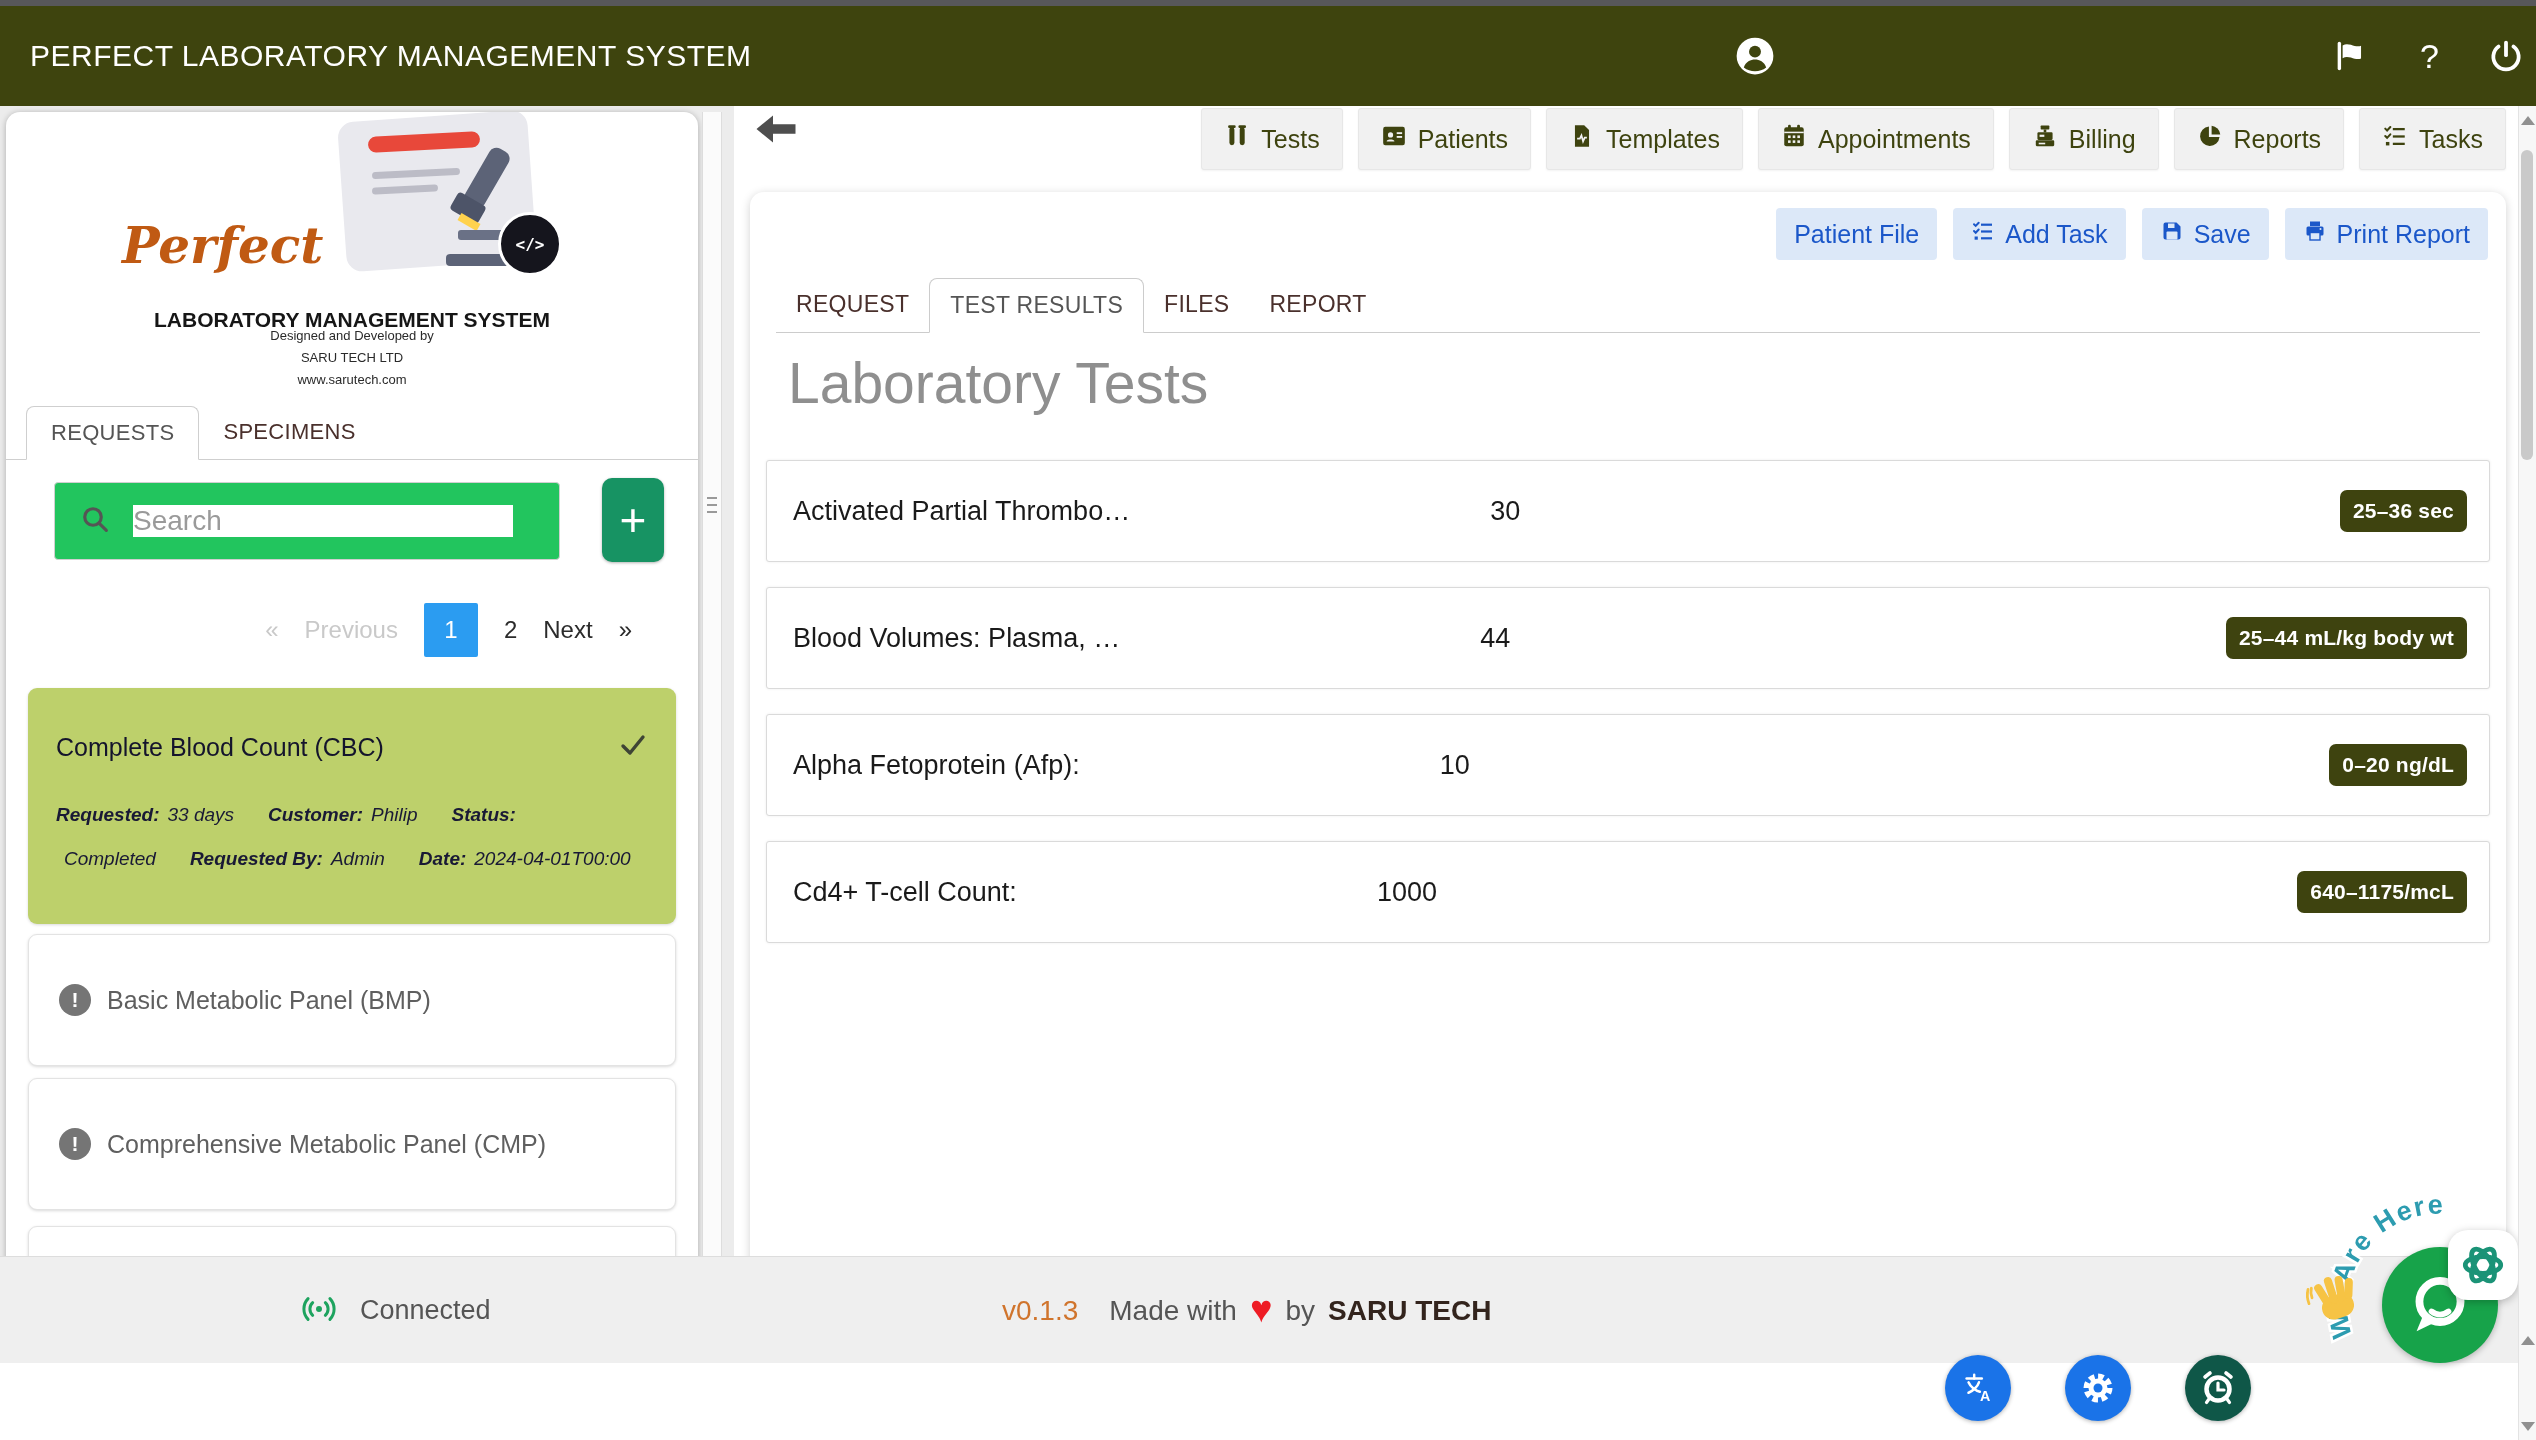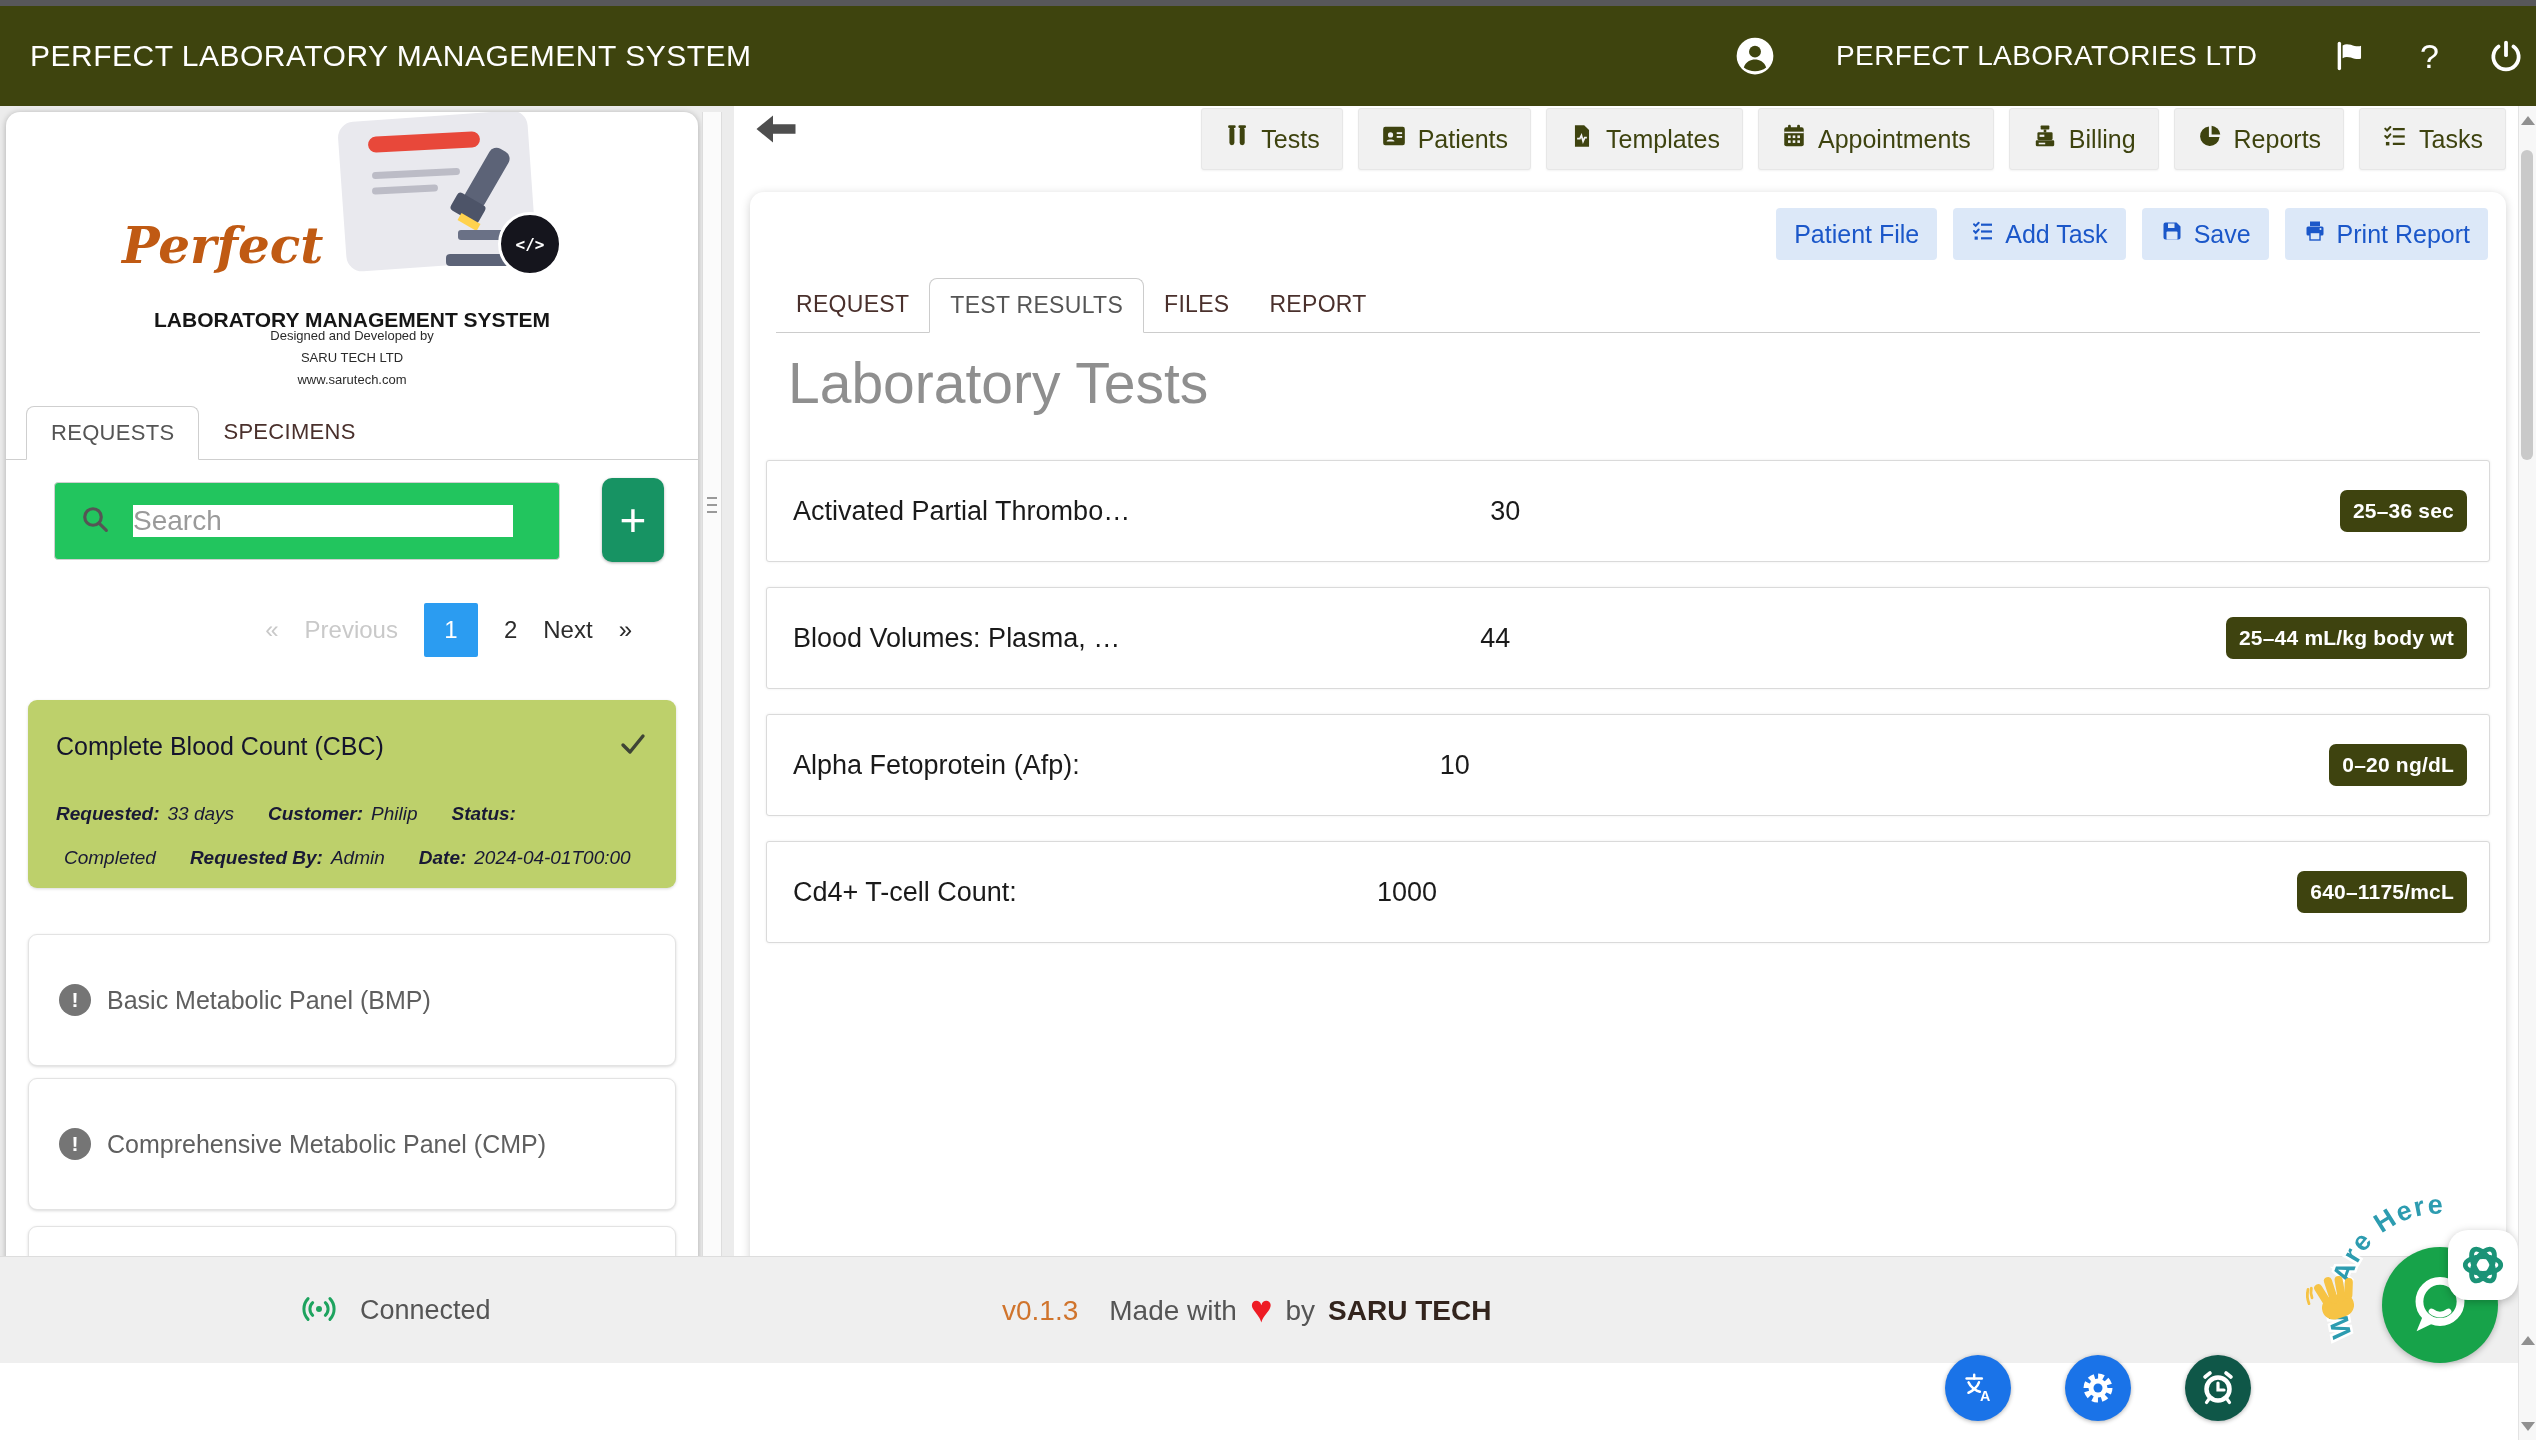--- a/index.html
+++ b/index.html
@@ -64,21 +64,21 @@
                 justify-content:flex-end; align-items:center; gap:26px; padding-right:66px; font-size:24px; }
   .pg-muted { color:#c9c9c9; }
   .pg-dark  { color:#2b2b2b; cursor:pointer; }
   .pg-page  { color:#2b2b2b; cursor:pointer; }
   .pg-page.active { width:54px; height:54px; background:#2b9cf1; color:#fff; display:flex;
                     align-items:center; justify-content:center; border-radius:2px; }
 
   .req-card { position:absolute; left:22px; width:648px; background:#fff; border:1px solid #e3e3e3;
               border-radius:9px; box-shadow:0 1px 3px rgba(0,0,0,.15); cursor:pointer; }
   .req-card.selected { background:#bdd06b; border:none; }
-  .card1 { top:588px; height:188px; padding:29px 28px 0 28px; }
+  .card1 { top:576px; height:236px; padding:42px 28px 0 28px; }
   .req-title-row { display:flex; align-items:center; justify-content:space-between; }
   .req-title { font-size:25px; color:#14142c; }
   .req-meta { margin-top:40px; font-style:italic; font-size:19px; color:#191935; }
   .meta-line { display:flex; gap:34px; margin-bottom:22px; }
   .mpair b { font-weight:700; margin-right:8px; }
   .card-plain { display:flex; align-items:center; padding-left:30px; height:132px; }
   .card2 { top:822px; } .card3 { top:966px; } .card4 { top:1114px; height:130px; }
   .excl { width:32px; height:32px; background:#757575; border-radius:50%; color:#fff; font-weight:700;
           font-size:21px; display:flex; align-items:center; justify-content:center; flex:0 0 32px; }
   .card-label { margin-left:16px; font-size:25px; color:#5f5f5f; }
@@ -158,21 +158,20 @@
 
   <header>
     <div class="h-title">PERFECT LABORATORY MANAGEMENT SYSTEM</div>
     <span class="h-item h-user">
       <svg width="42" height="42" viewBox="0 0 24 24">
           <circle cx="12" cy="12" r="10.5" fill="#fff"></circle>
           <circle cx="12" cy="9.5" r="3.4" fill="#3e440e"></circle>
           <path d="M5.6 18.6c1-3.4 4-4.6 6.4-4.6s5.4 1.2 6.4 4.6a10.5 10.5 0 0 1-12.8 0z" fill="#3e440e"></path>
         </svg>
     </span>
-    <span class="h-item h-company">PERFECT LABORATORIES LTD</span>
     <span class="h-item h-flag">
       <svg width="34" height="36" viewBox="0 0 24 24">
           <rect x="4" y="2" width="2.4" height="20" rx="1.2" fill="#fff"></rect>
           <path d="M7.5 4.5c3-1.6 6-.2 8.5.4 2 .5 3.5.3 4.5-.2v9c-1 .5-2.5.7-4.5.2-2.5-.6-5.5-2-8.5-.4z" fill="#fff"></path>
         </svg>
     </span>
     <span class="h-item h-help">?</span>
     <span class="h-item h-power">
       <svg width="38" height="38" viewBox="0 0 24 24" fill="none" stroke="#fff" stroke-width="2.4" stroke-linecap="round">
           <path d="M12 3.5v8"></path>

